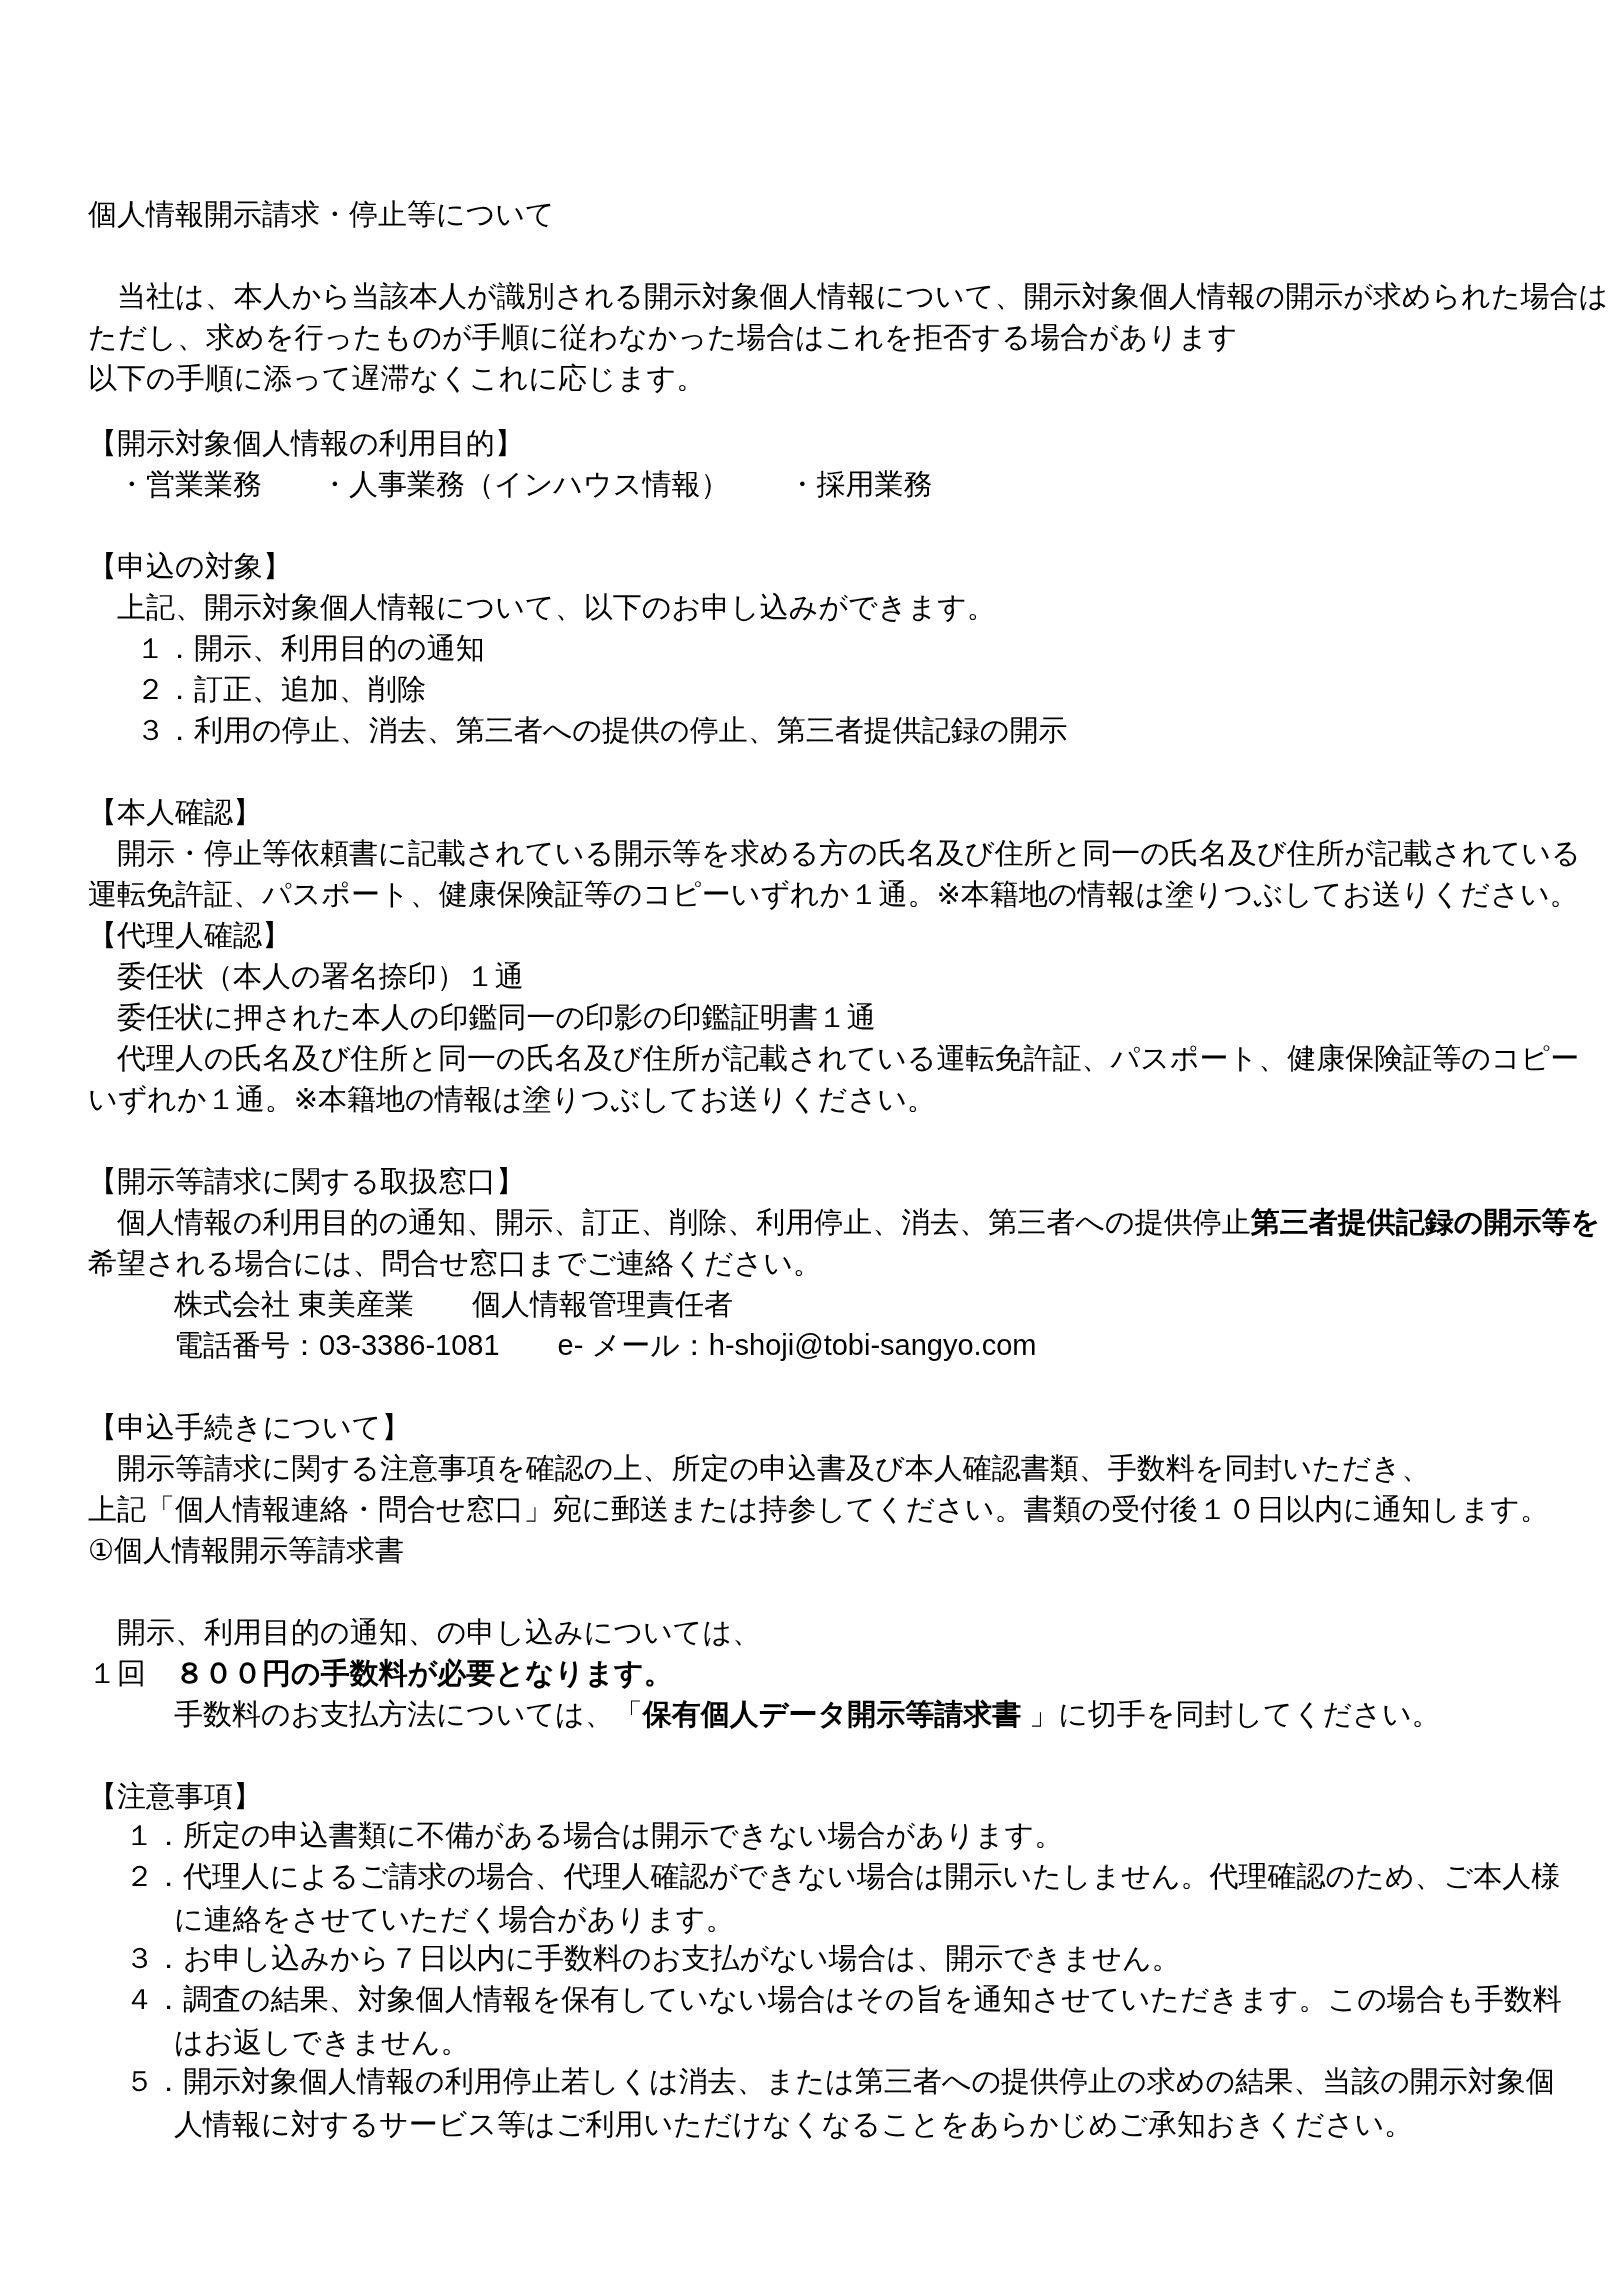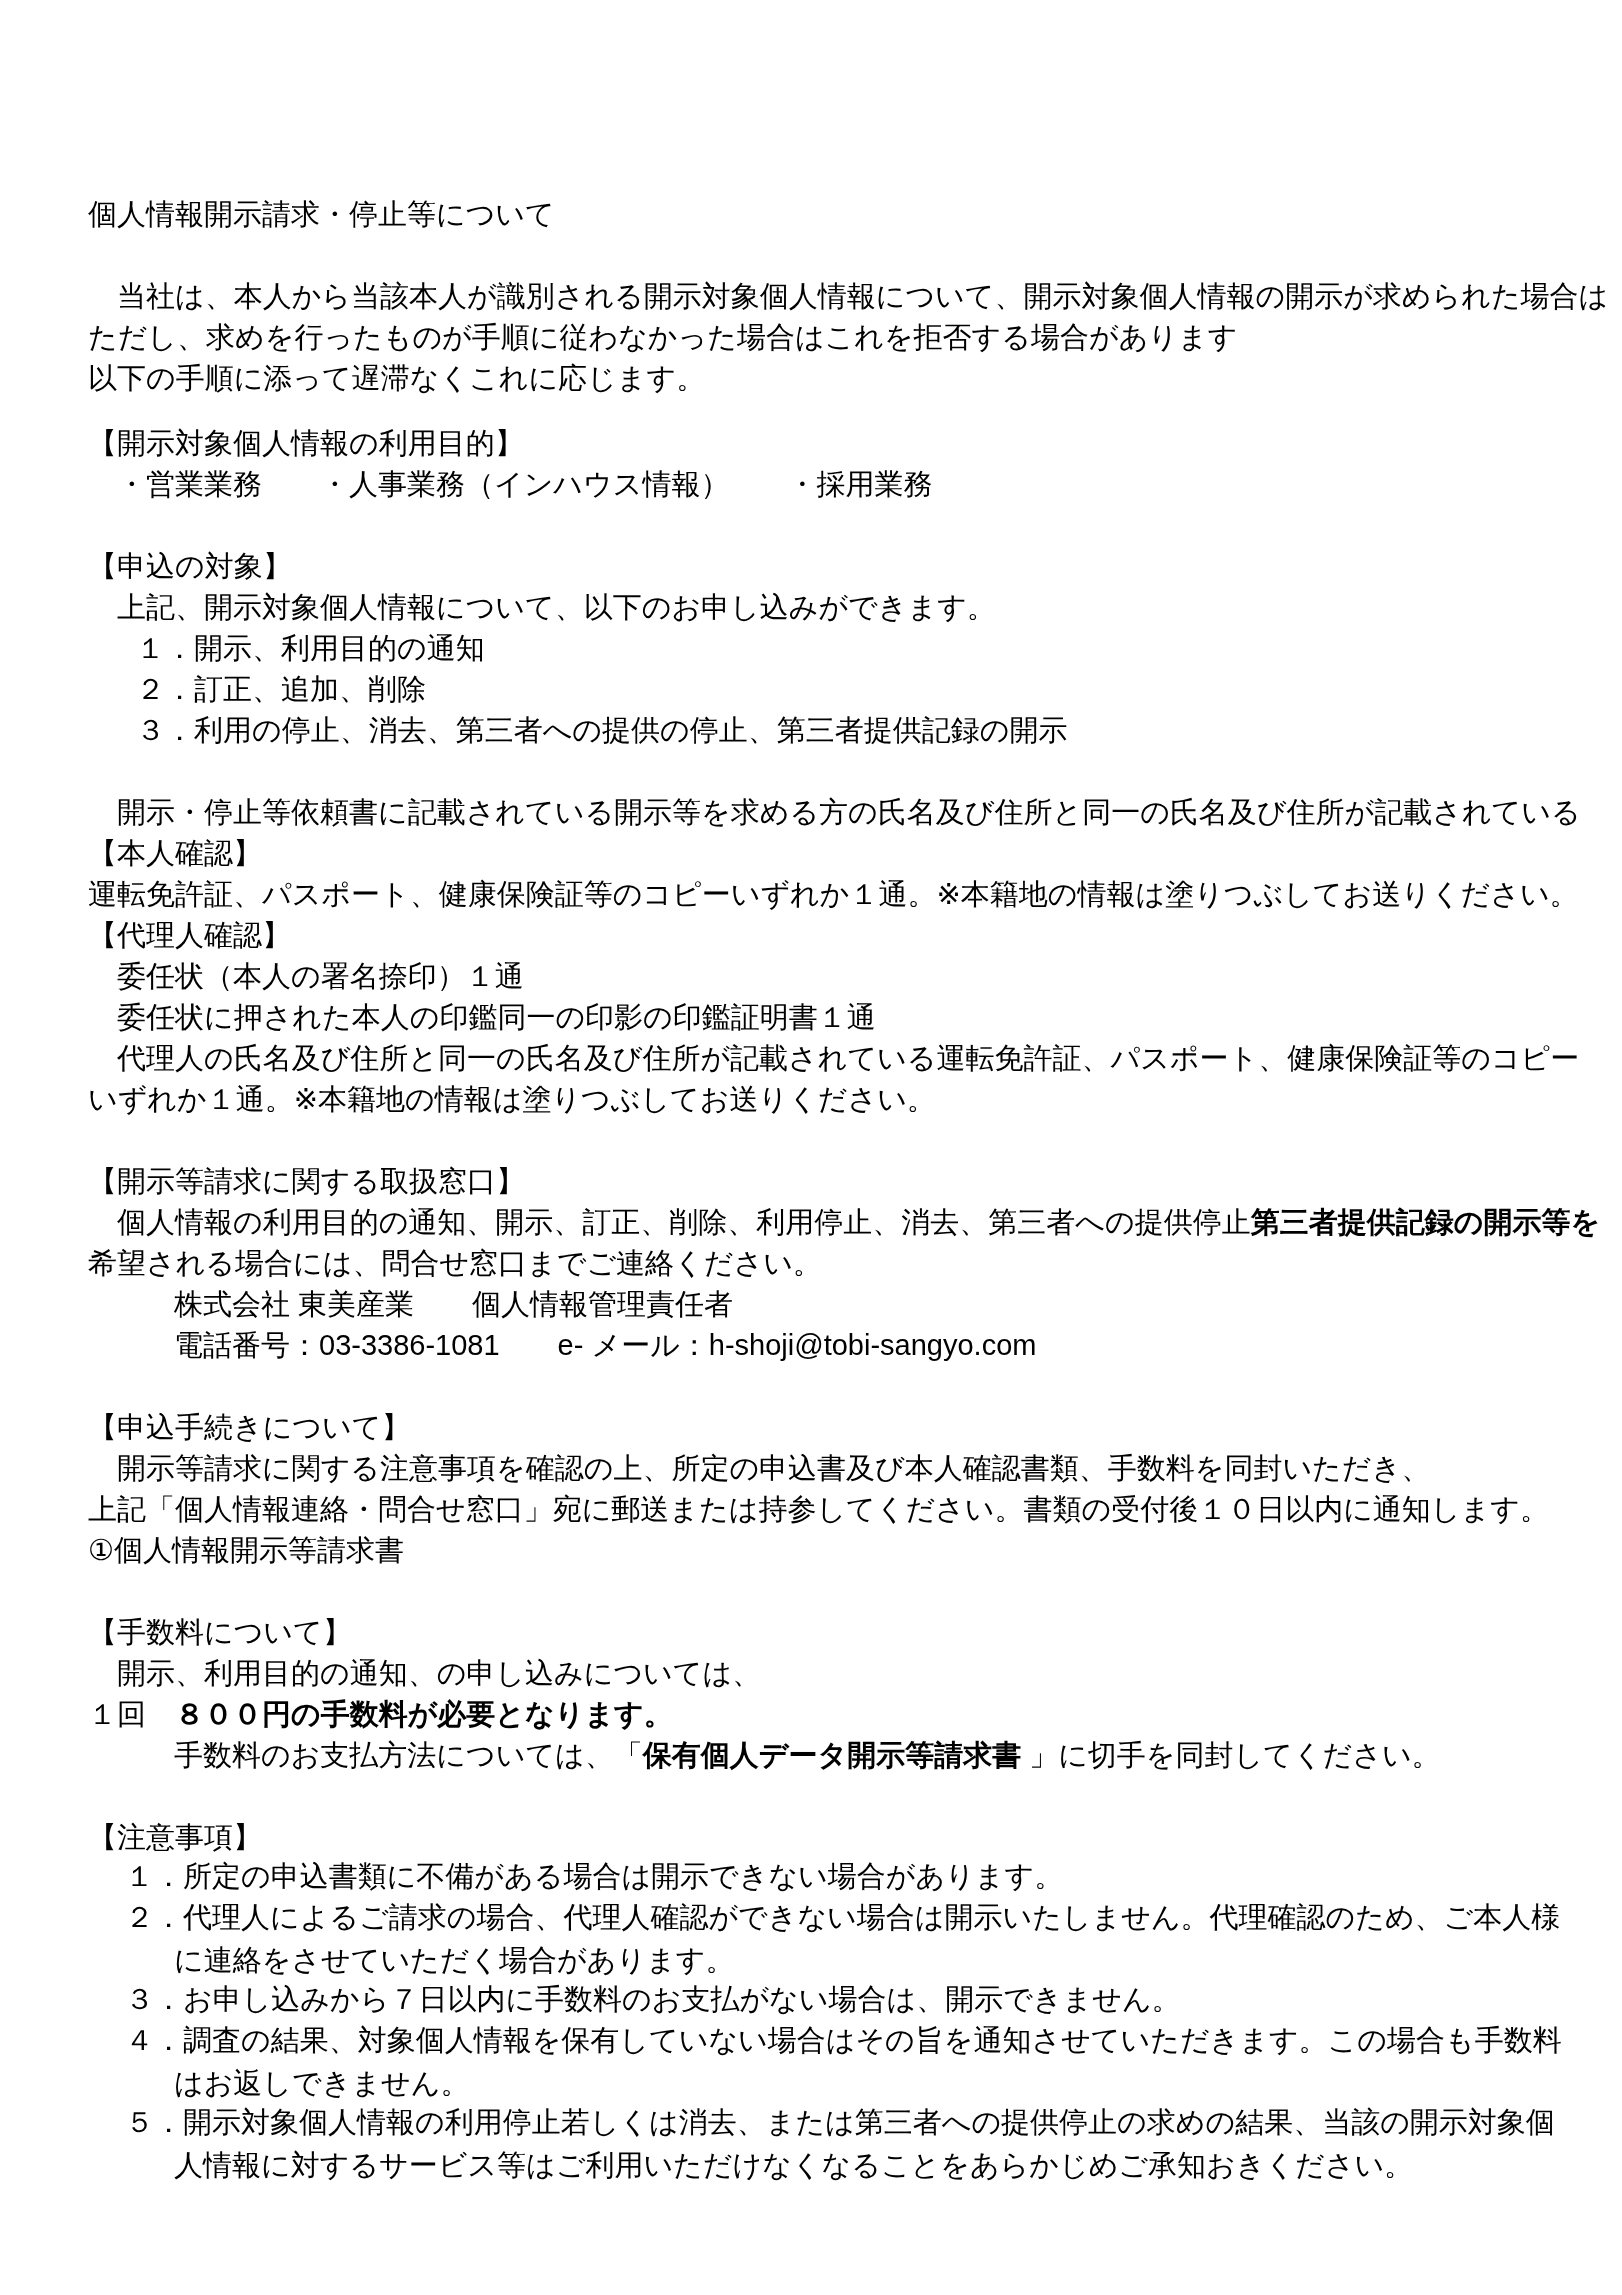--- a/index.html
+++ b/index.html
@@ -58,22 +58,22 @@
     <section>
       <div class="ln ind0">【申込の対象】</div>
       <div class="ln ind1">上記、開示対象個人情報について、以下のお申し込みができます。</div>
       <div class="ln ind-num">１．開示、利用目的の通知</div>
       <div class="ln ind-num">２．訂正、追加、削除</div>
       <div class="ln ind-num">３．利用の停止、消去、第三者への提供の停止、第三者提供記録の開示</div>
     </section>
     <div class="gap"></div>
 
     <section>
+      <div class="ln ind0">【本人確認】</div>
       <div class="ln ind1">開示・停止等依頼書に記載されている開示等を求める方の氏名及び住所と同一の氏名及び住所が記載されている</div>
-      <div class="ln ind0">【本人確認】</div>
       <div class="ln ind0">運転免許証、パスポート、健康保険証等のコピーいずれか１通。※本籍地の情報は塗りつぶしてお送りください。</div>
     </section>
 
     <section>
       <div class="ln ind0">【代理人確認】</div>
       <div class="ln ind1">委任状（本人の署名捺印）１通</div>
       <div class="ln ind1">委任状に押された本人の印鑑同一の印影の印鑑証明書１通</div>
       <div class="ln ind1">代理人の氏名及び住所と同一の氏名及び住所が記載されている運転免許証、パスポート、健康保険証等のコピー</div>
       <div class="ln ind0">いずれか１通。※本籍地の情報は塗りつぶしてお送りください。</div>
     </section>
@@ -90,21 +90,20 @@
 
     <section>
       <div class="ln ind0">【申込手続きについて】</div>
       <div class="ln ind1">開示等請求に関する注意事項を確認の上、所定の申込書及び本人確認書類、手数料を同封いただき、</div>
       <div class="ln ind0">上記「個人情報連絡・問合せ窓口」宛に郵送または持参してください。書類の受付後１０日以内に通知します。</div>
       <div class="ln ind0">①個人情報開示等請求書</div>
     </section>
     <div class="gap"></div>
 
     <section>
-      <div class="ln ind0">【手数料について】</div>
       <div class="ln ind1">開示、利用目的の通知、の申し込みについては、</div>
       <div class="ln ind0"><span>１回　</span><span class="b">８００円の手数料が必要となります。</span></div>
       <div class="ln ind3"><span>手数料のお支払方法については、「</span><span class="b">保有個人データ開示等請求書</span><span> 」に切手を同封してください。</span></div>
     </section>
     <div class="gap"></div>
 
     <section>
       <div class="ln ind0">【注意事項】</div>
       <div class="ln ind-note">１．所定の申込書類に不備がある場合は開示できない場合があります。</div>
       <div class="ln ind-note">２．代理人によるご請求の場合、代理人確認ができない場合は開示いたしません。代理確認のため、ご本人様</div>

